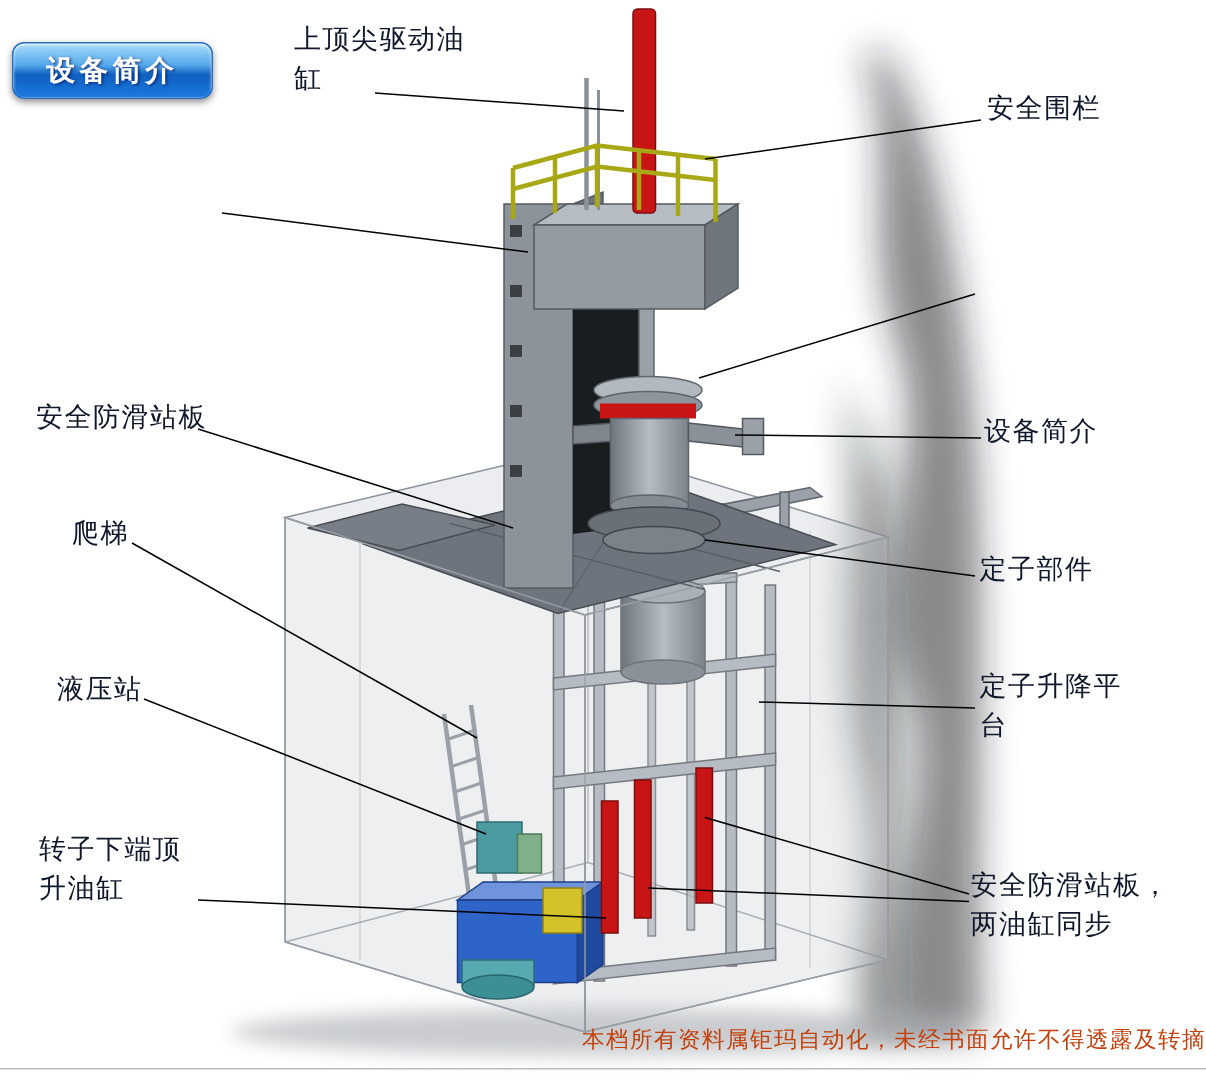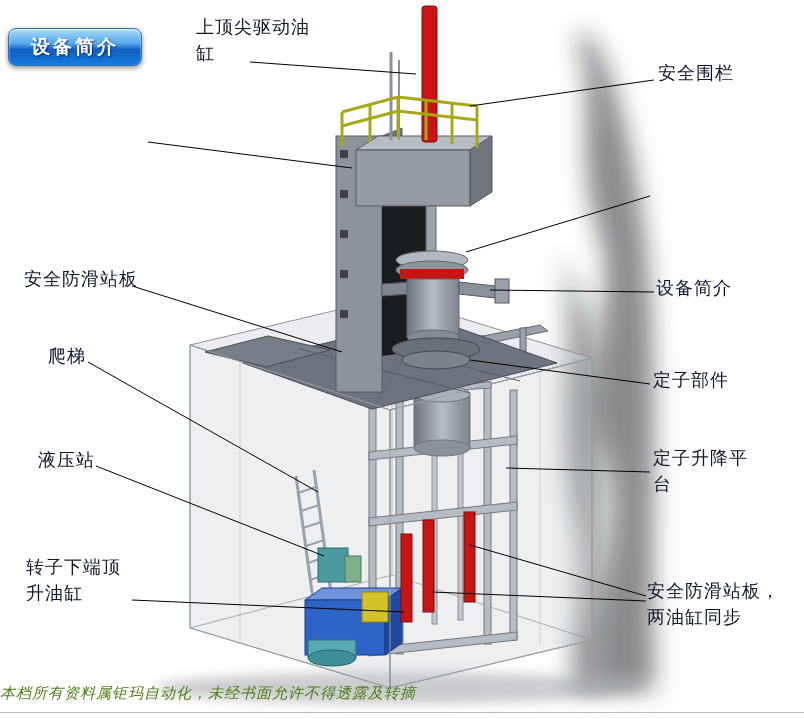--- a/index.html
+++ b/index.html
@@ -18,22 +18,22 @@
     border-radius:8px;display:flex;align-items:center;justify-content:center;
     background:linear-gradient(180deg,#a8dcf8 0%,#55a8ec 40%,#0e5fc0 58%,#1b7ade 100%);
     box-shadow:0 2px 5px rgba(0,0,0,.45), inset 0 1px 2px rgba(255,255,255,.8);
     border:1px solid #2a6ec0;
   }
   .badge span{
     color:#fff;font-weight:bold;font-size:19px;letter-spacing:3px;
     text-shadow:1px 1px 2px rgba(0,0,80,.65);
   }
   .footer{
-    position:absolute;left:0;top:684px;width:100%;z-index:5;text-align:left;
-    font-size:15px;color:#4d7c0f;letter-spacing:1px;font-style:italic;
+    position:absolute;left:0;top:684px;width:100%;z-index:5;text-align:right;
+    font-size:15px;color:#c2410c;letter-spacing:1px;
   }
   .bottom-rule{
     position:absolute;left:0;top:712px;width:100%;z-index:5;
     border-top:1px solid #b9bcc0;
   }
 </style>
 </head>
 <body>
 
 <div class="canvas">

